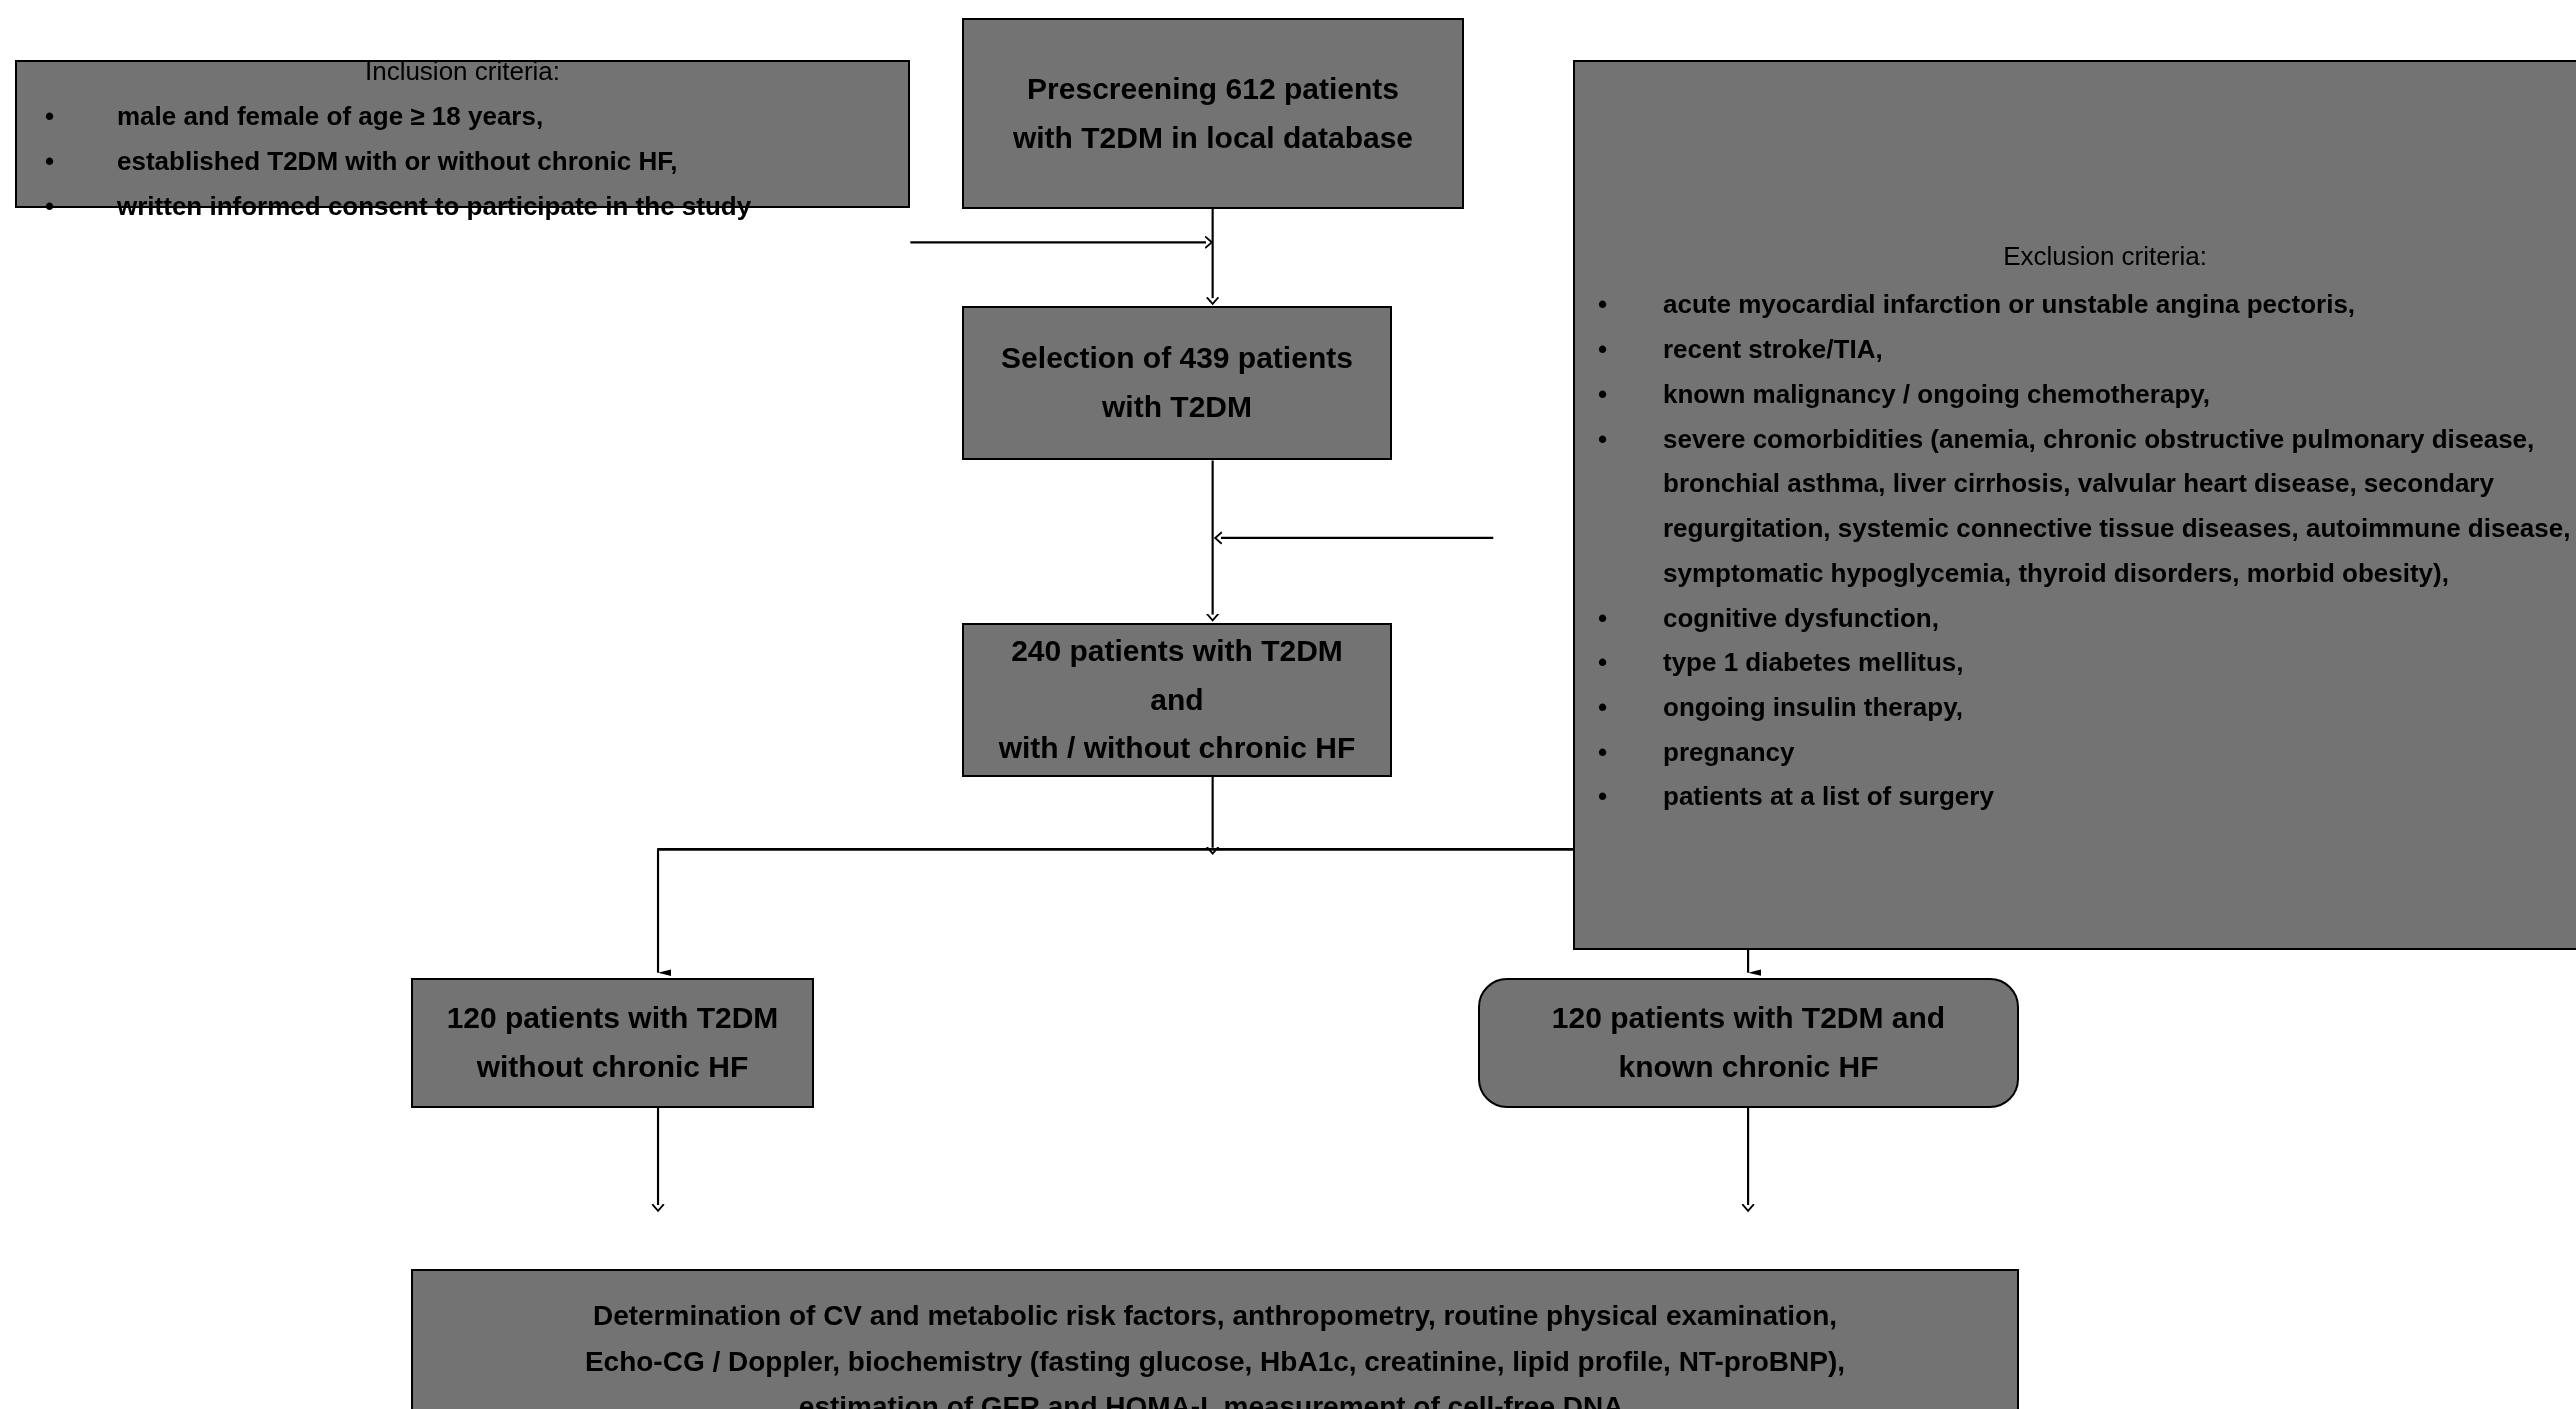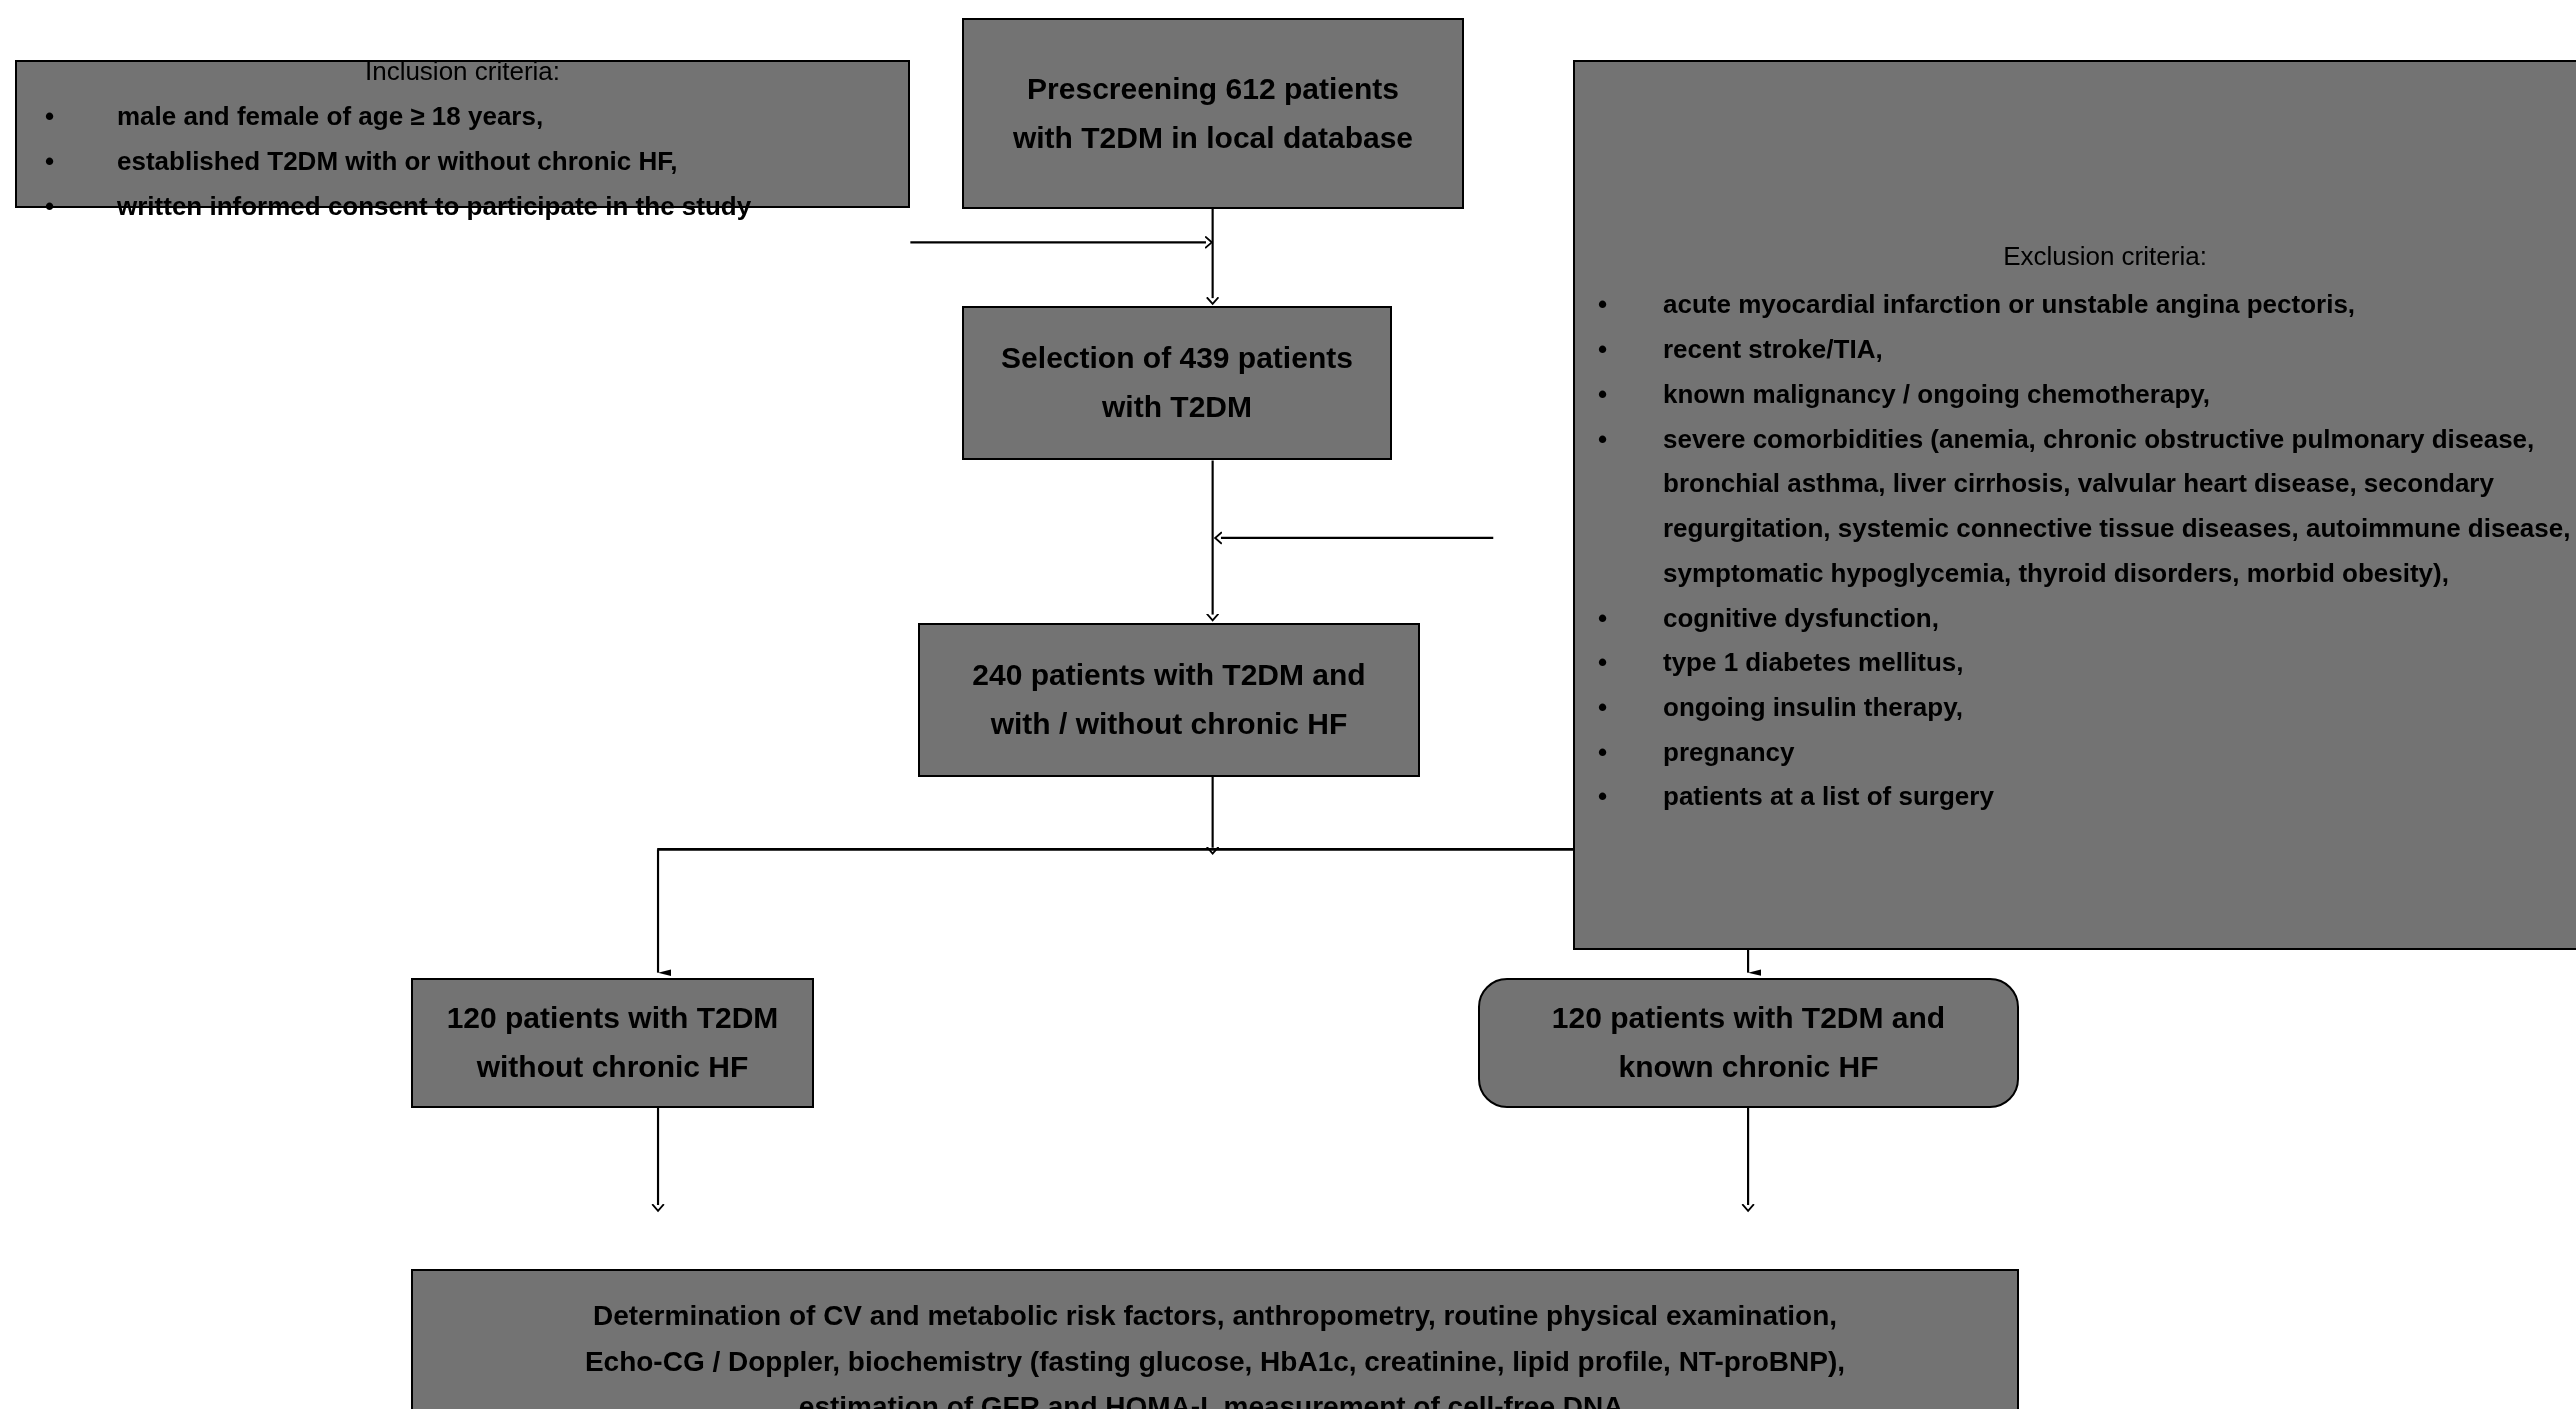--- a/index.html
+++ b/index.html
@@ -67,21 +67,21 @@
   #prescreening-node { left: 962px; top: 18px; width: 502px; height: 191px; }
   #prescreening-node .node-center { font-size: 30px; padding: 0 21.7px; }
 
   #inclusion-node { left: 15px; top: 60px; width: 895px; height: 148px; }
 
   #exclusion-node { left: 1573px; top: 60px; width: 1064px; height: 890px; }
 
   #selection-node { left: 962px; top: 306px; width: 430px; height: 154px; }
   #selection-node .node-center { font-size: 30px; padding: 0 21.7px; }
 
-  #cohort-node { left: 918px; top: 623px; width: 502px; height: 154px; }
+  #cohort-node { left: 962px; top: 623px; width: 430px; height: 154px; }
   #cohort-node .node-center { font-size: 30px; padding: 0 21.7px; }
 
   #group-nohf-node { left: 411px; top: 978px; width: 403px; height: 130px; }
   #group-nohf-node .node-center { font-size: 30px; padding: 0 16.7px; }
 
   #group-hf-node { left: 1478px; top: 978px; width: 541px; height: 130px; border-radius: 29px; }
   #group-hf-node .node-center { font-size: 30px; padding: 0 16.7px; }
 
   #outcome-node { left: 411px; top: 1269px; width: 1608px; height: 185px; }
   #outcome-node .node-center { font-size: 28px; padding: 0 33px; line-height: 1.62; }

